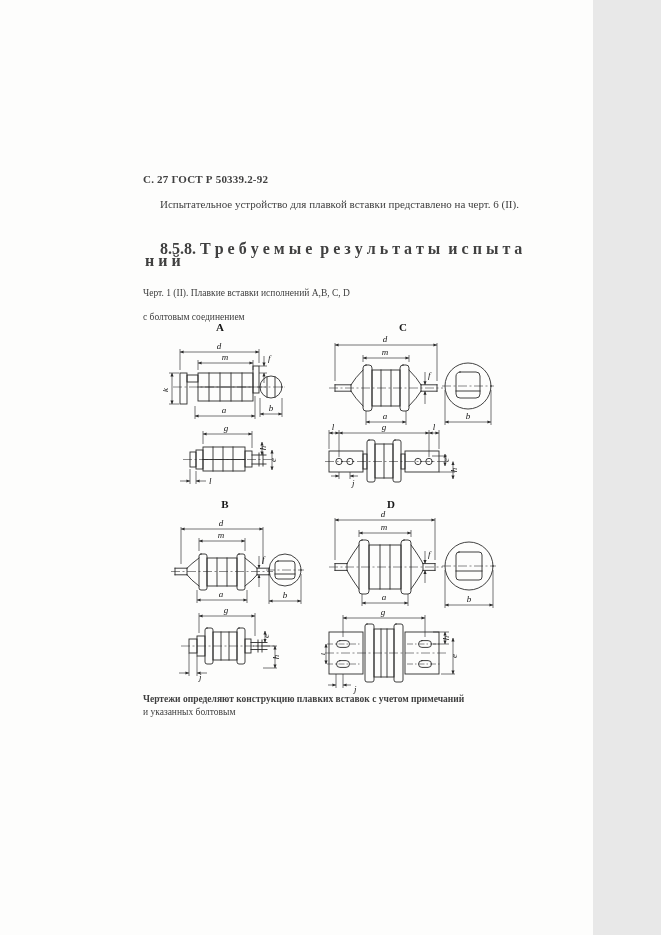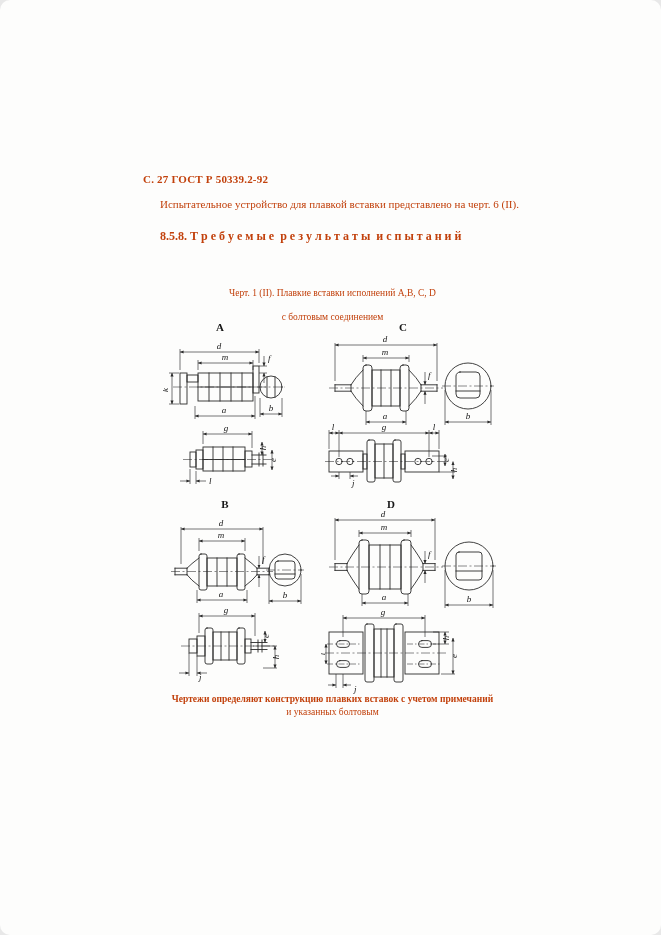--- a/index.html
+++ b/index.html
@@ -1,26 +1,26 @@
 <!DOCTYPE html>
 <html><head>
 <meta charset="utf-8">
 <style>
   html,body { margin:0; padding:0; background:#e8e8e8; }
   .page {
-    position:relative; width:661px; height:935px; background:#fdfdfc;
-    font-family:"Liberation Serif", serif; color:#c2410c; overflow:hidden;border-radius:10px;
+    position:relative; width:593px; height:935px; background:#fdfdfc;
+    font-family:"Liberation Serif", serif; color:#404040; overflow:hidden;
   }
   .hdr { position:absolute; left:143px; top:173px; font-weight:bold; font-size:11px; letter-spacing:.2px; }
   .par { position:absolute; left:143px; width:379px; margin:2px; font-size:11px; line-height:11.9px; text-align:justify; }
   .indent { text-indent:15px; }
   #par-intro { top:197px; }
-  #par-heading { top:229px; font-weight:bold; font-size:12px; text-align:left; white-space:pre-wrap; }
+  #par-heading { top:241px; font-weight:bold; font-size:16px; text-align:left; white-space:pre-wrap; }
   #par-req { top:239px; }
-  .cap { position:absolute; left:143px; width:379px; margin:0; text-align:center; font-size:9.5px; }
+  .cap { position:absolute; left:143px; width:379px; margin:0; text-align:left; font-size:9.5px; }
   #figcap1 { top:288px; }
   #figcap2 { top:312px; }
   #footnote1 { top:694px;font-weight:bold; }
   #footnote2 { top:707px; }
   .panel { position:absolute; }
   #svgA { left:163px; top:318px; }
   #svgC { left:321px; top:318px; }
   #svgB { left:163px; top:496px; }
   #svgD { left:321px; top:496px; }
   svg .ln  { stroke:#2b2b2b; fill:none; stroke-width:0.9; stroke-linecap:square; }

